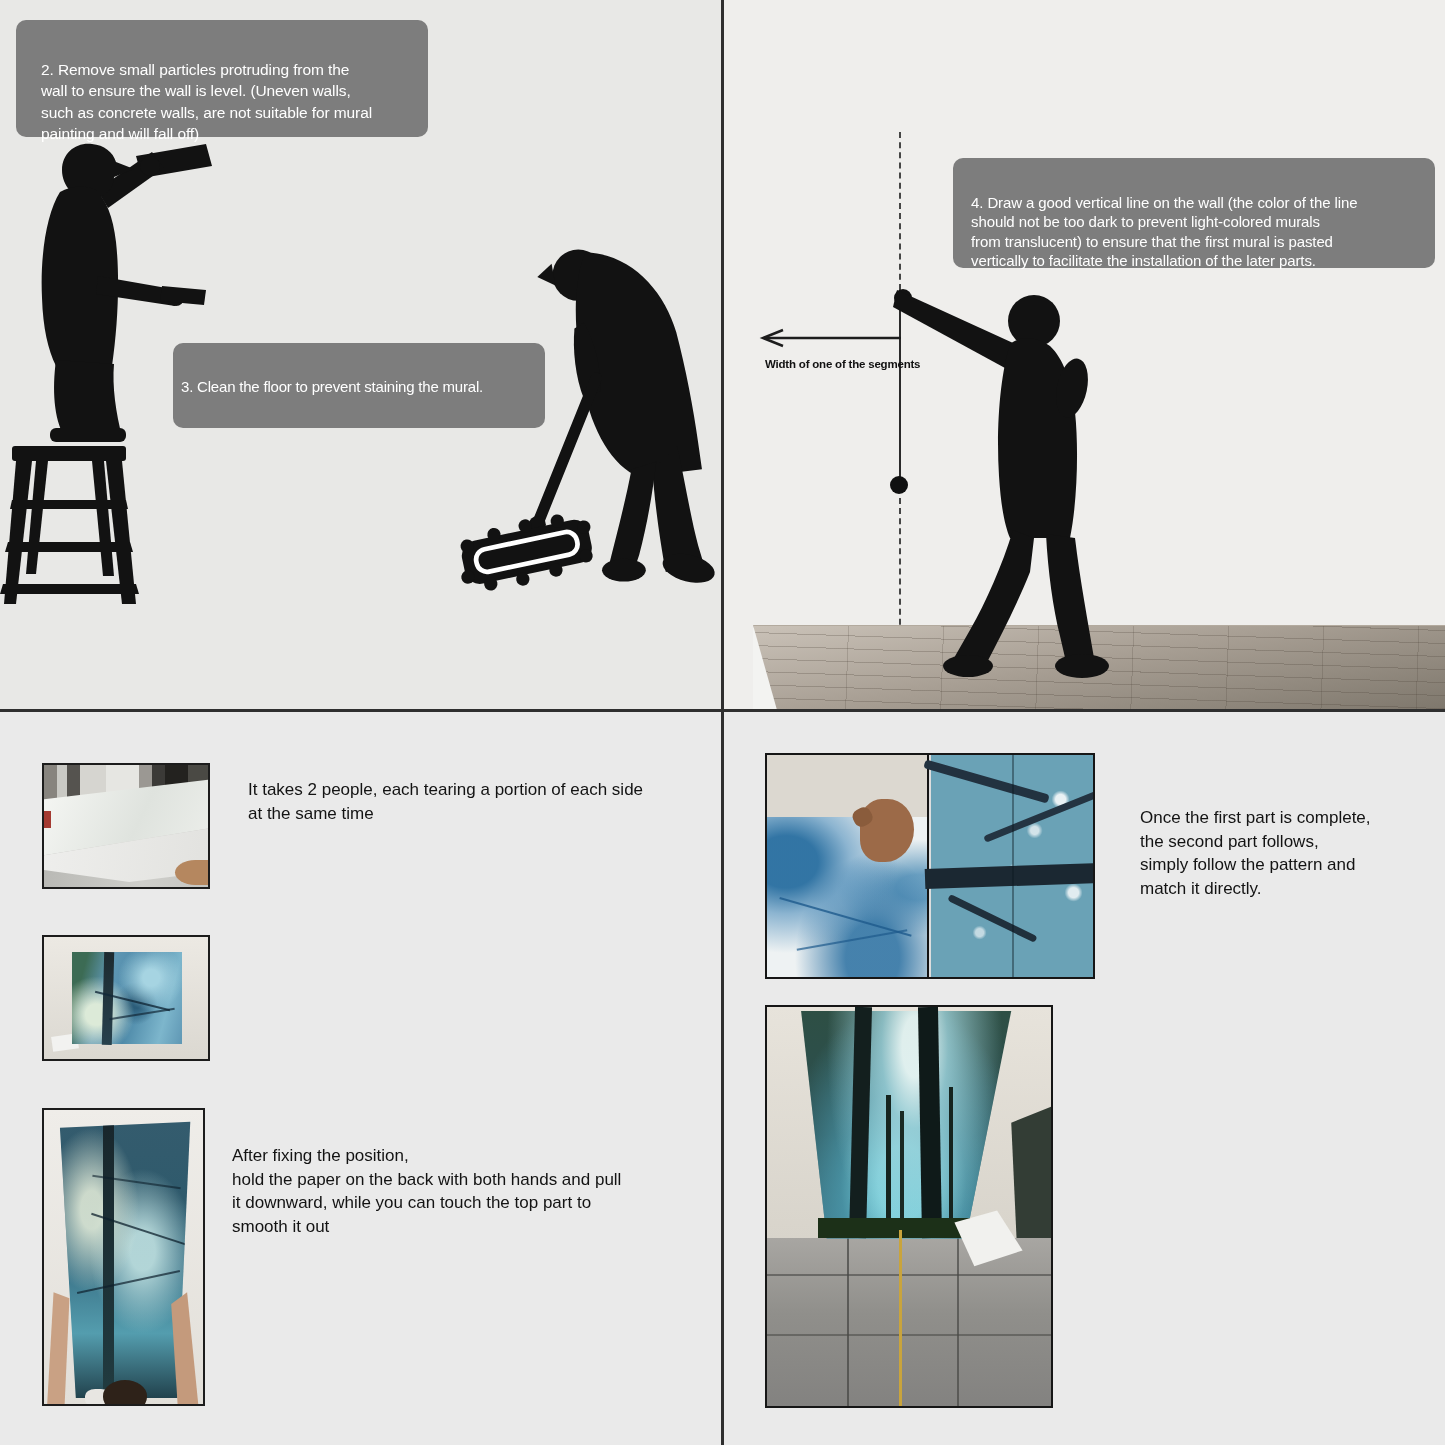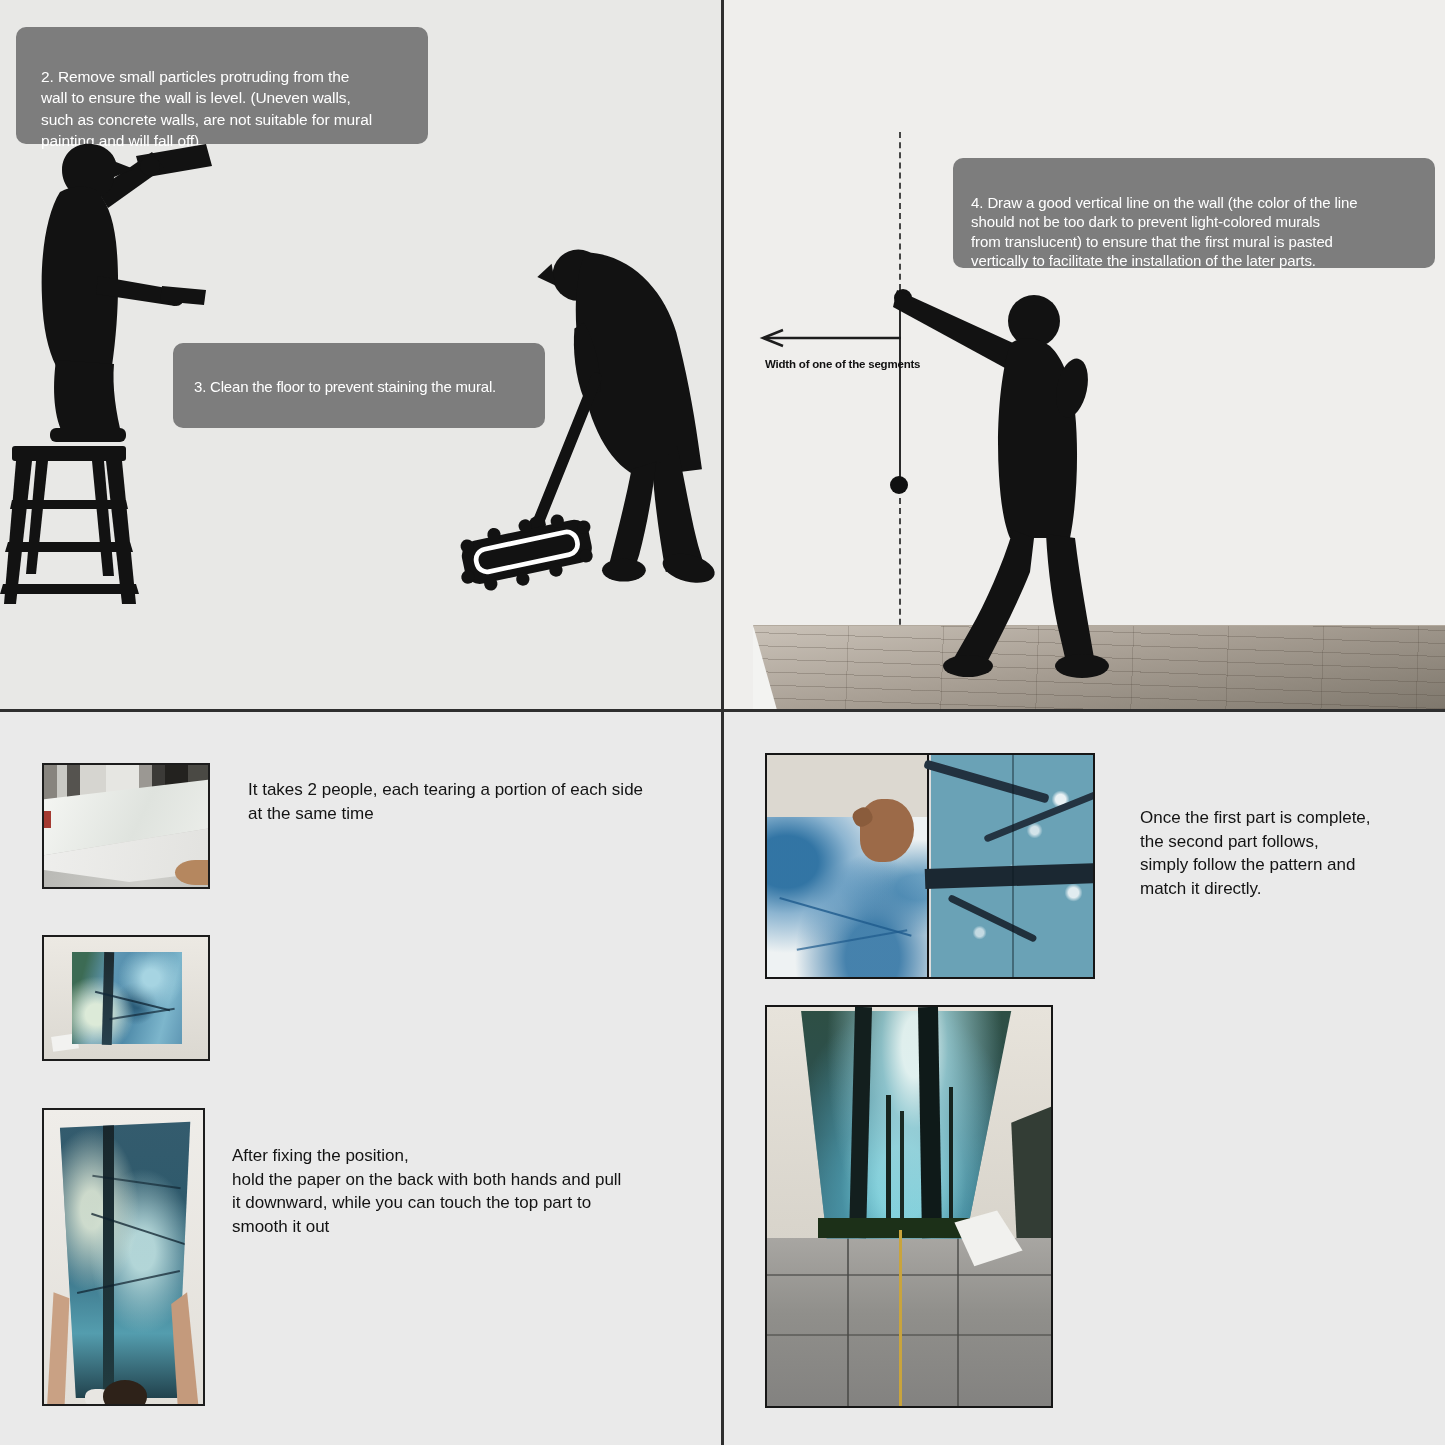--- a/index.html
+++ b/index.html
@@ -9,23 +9,23 @@
   .quad{position:absolute;}
   .q-tl{left:0;top:0;width:721px;height:709px;background:#e8e8e6;}
   .q-tr{left:724px;top:0;width:721px;height:709px;background:#efeeec;}
   .q-bl{left:0;top:712px;width:721px;height:733px;background:#eaeaea;}
   .q-br{left:724px;top:712px;width:721px;height:733px;background:#eaeaea;}
   .divider-v{left:721px;top:0;width:3px;height:1445px;background:#2f2f2f;}
   .divider-h{left:0;top:709px;width:1445px;height:3px;background:#2f2f2f;}
 
   .callout{background:#7d7d7d;border-radius:10px;color:#ffffff;
            white-space:pre-line;letter-spacing:-0.1px;}
-  .callout2{left:16px;top:27px;width:412px;height:117px;padding:17px 12px 0 25px;
+  .callout2{left:16px;top:20px;width:412px;height:117px;padding:17px 12px 0 25px;
             font-size:15.5px;line-height:21.5px;box-sizing:border-box;}
-  .callout3{left:173px;top:343px;width:372px;height:85px;padding:14px 8px 0 21px;
+  .callout3{left:173px;top:343px;width:372px;height:85px;padding:14px 8px 0 8px;
             font-size:15px;line-height:20px;box-sizing:border-box;letter-spacing:-0.2px;}
   .callout4{left:953px;top:158px;width:482px;height:110px;padding:15px 12px 0 18px;
             font-size:15px;line-height:19.5px;box-sizing:border-box;}
 
   .caption{color:#131313;font-size:17px;line-height:23.5px;white-space:pre-line;}
 
   .plumb-dash{width:0;border-left:2px dashed #454545;}
   .plumb-solid{width:2px;background:#2a2a2a;}
   .plumb-ball{width:18px;height:18px;border-radius:50%;background:#101010;}
   .width-label{font-size:11.5px;letter-spacing:-0.2px;color:#111;white-space:nowrap;font-weight:700;margin-left:10px;}

